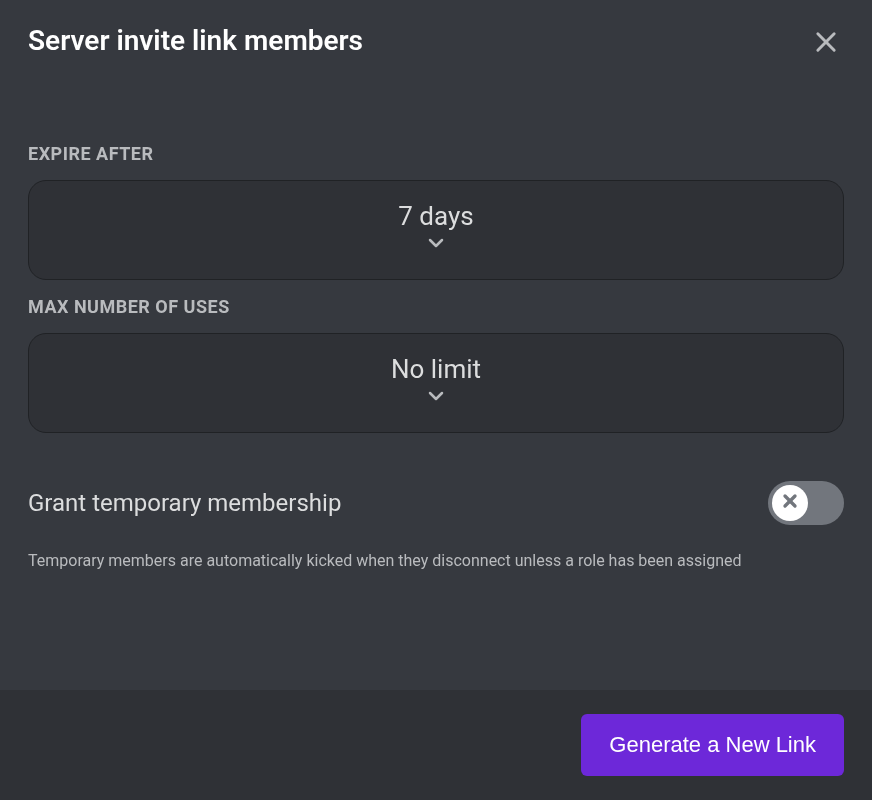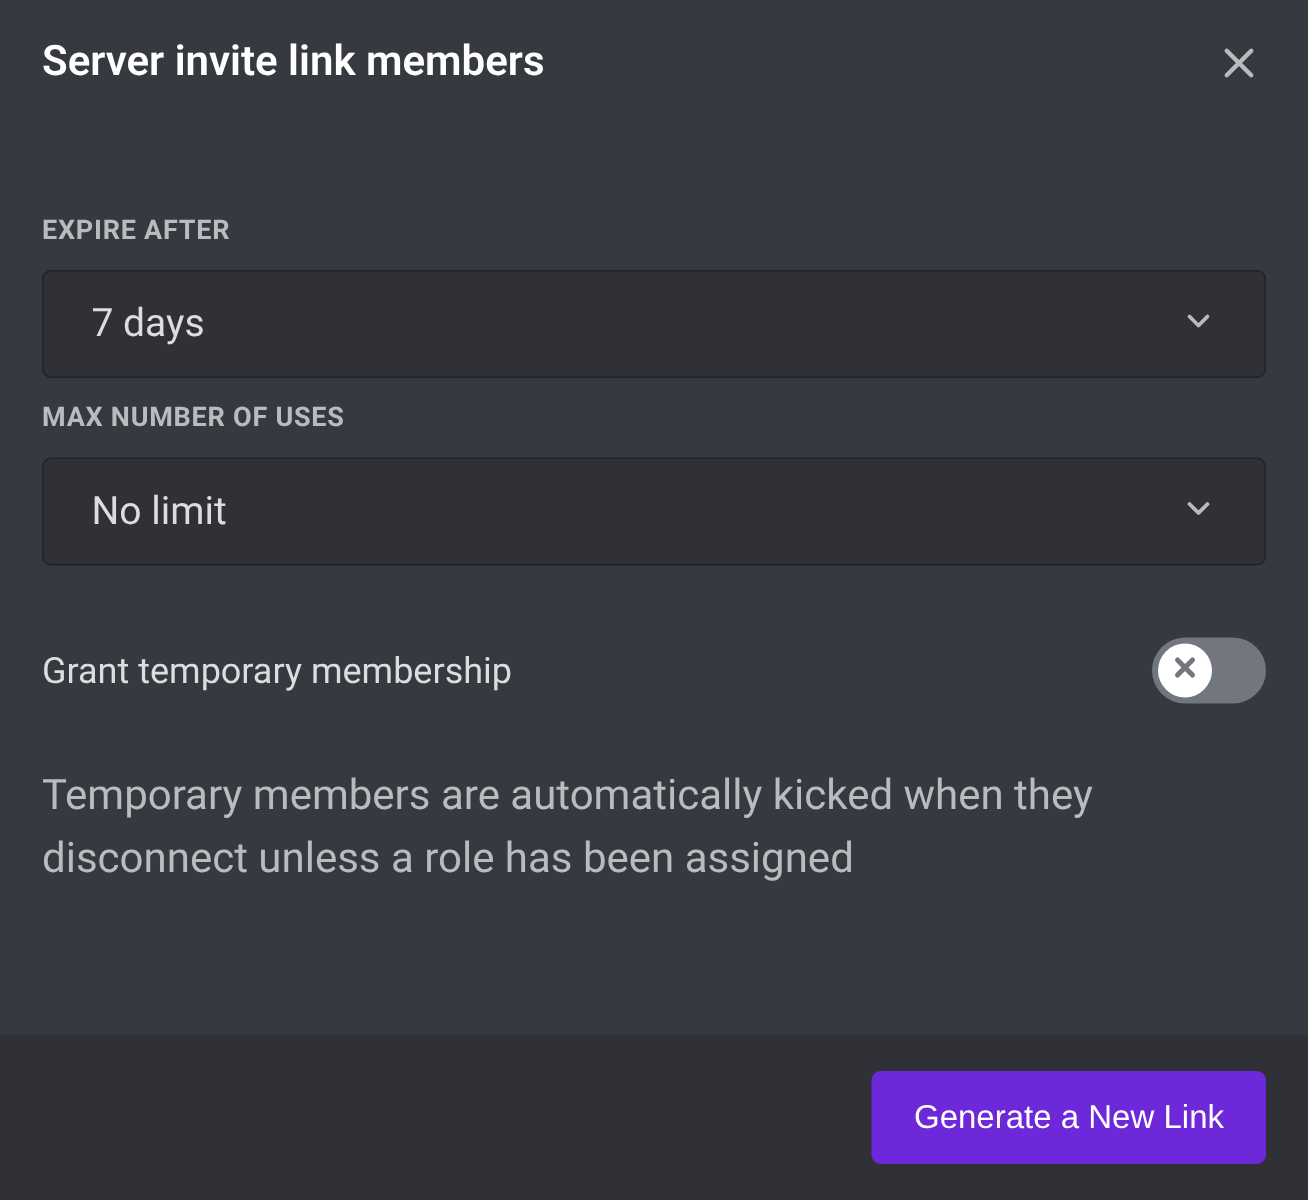--- a/index.html
+++ b/index.html
@@ -59,26 +59,27 @@
     .field-label {
       color: #b9bbbe;
       font-size: 18px;
       font-weight: 700;
       letter-spacing: 0.5px;
       margin-bottom: 16px;
     }
     .select-box {
       background: #2f3136;
       border: 1px solid #202225;
-      border-radius: 6px;
+      border-radius: 18px;
       padding: 20px 32px;
       display: flex;
       justify-content: space-between;
       align-items: center;
       cursor: pointer;
+      flex-direction: column;
     }
     .select-value {
       color: #dcddde;
       font-size: 26px;
       font-weight: 400;
     }
     .chevron-icon {
       color: #b9bbbe;
     }
     .chevron-icon svg {
@@ -118,24 +119,24 @@
       align-items: center;
       justify-content: center;
     }
     .toggle-knob svg {
       width: 20px;
       height: 20px;
       color: #72767d;
     }
     .toggle-description {
       color: #b9bbbe;
-      font-size: 28px;
+      font-size: 16px;
       font-weight: 400;
       line-height: 1.5;
-      margin-top: 40px;
+      margin-top: 24px;
       max-width: 790px;
     }
     .modal-footer {
       background: #2f3136;
       padding: 24px 28px;
       display: flex;
       justify-content: flex-end;
       align-items: center;
       gap: 16px;
       margin-top: 48px;

